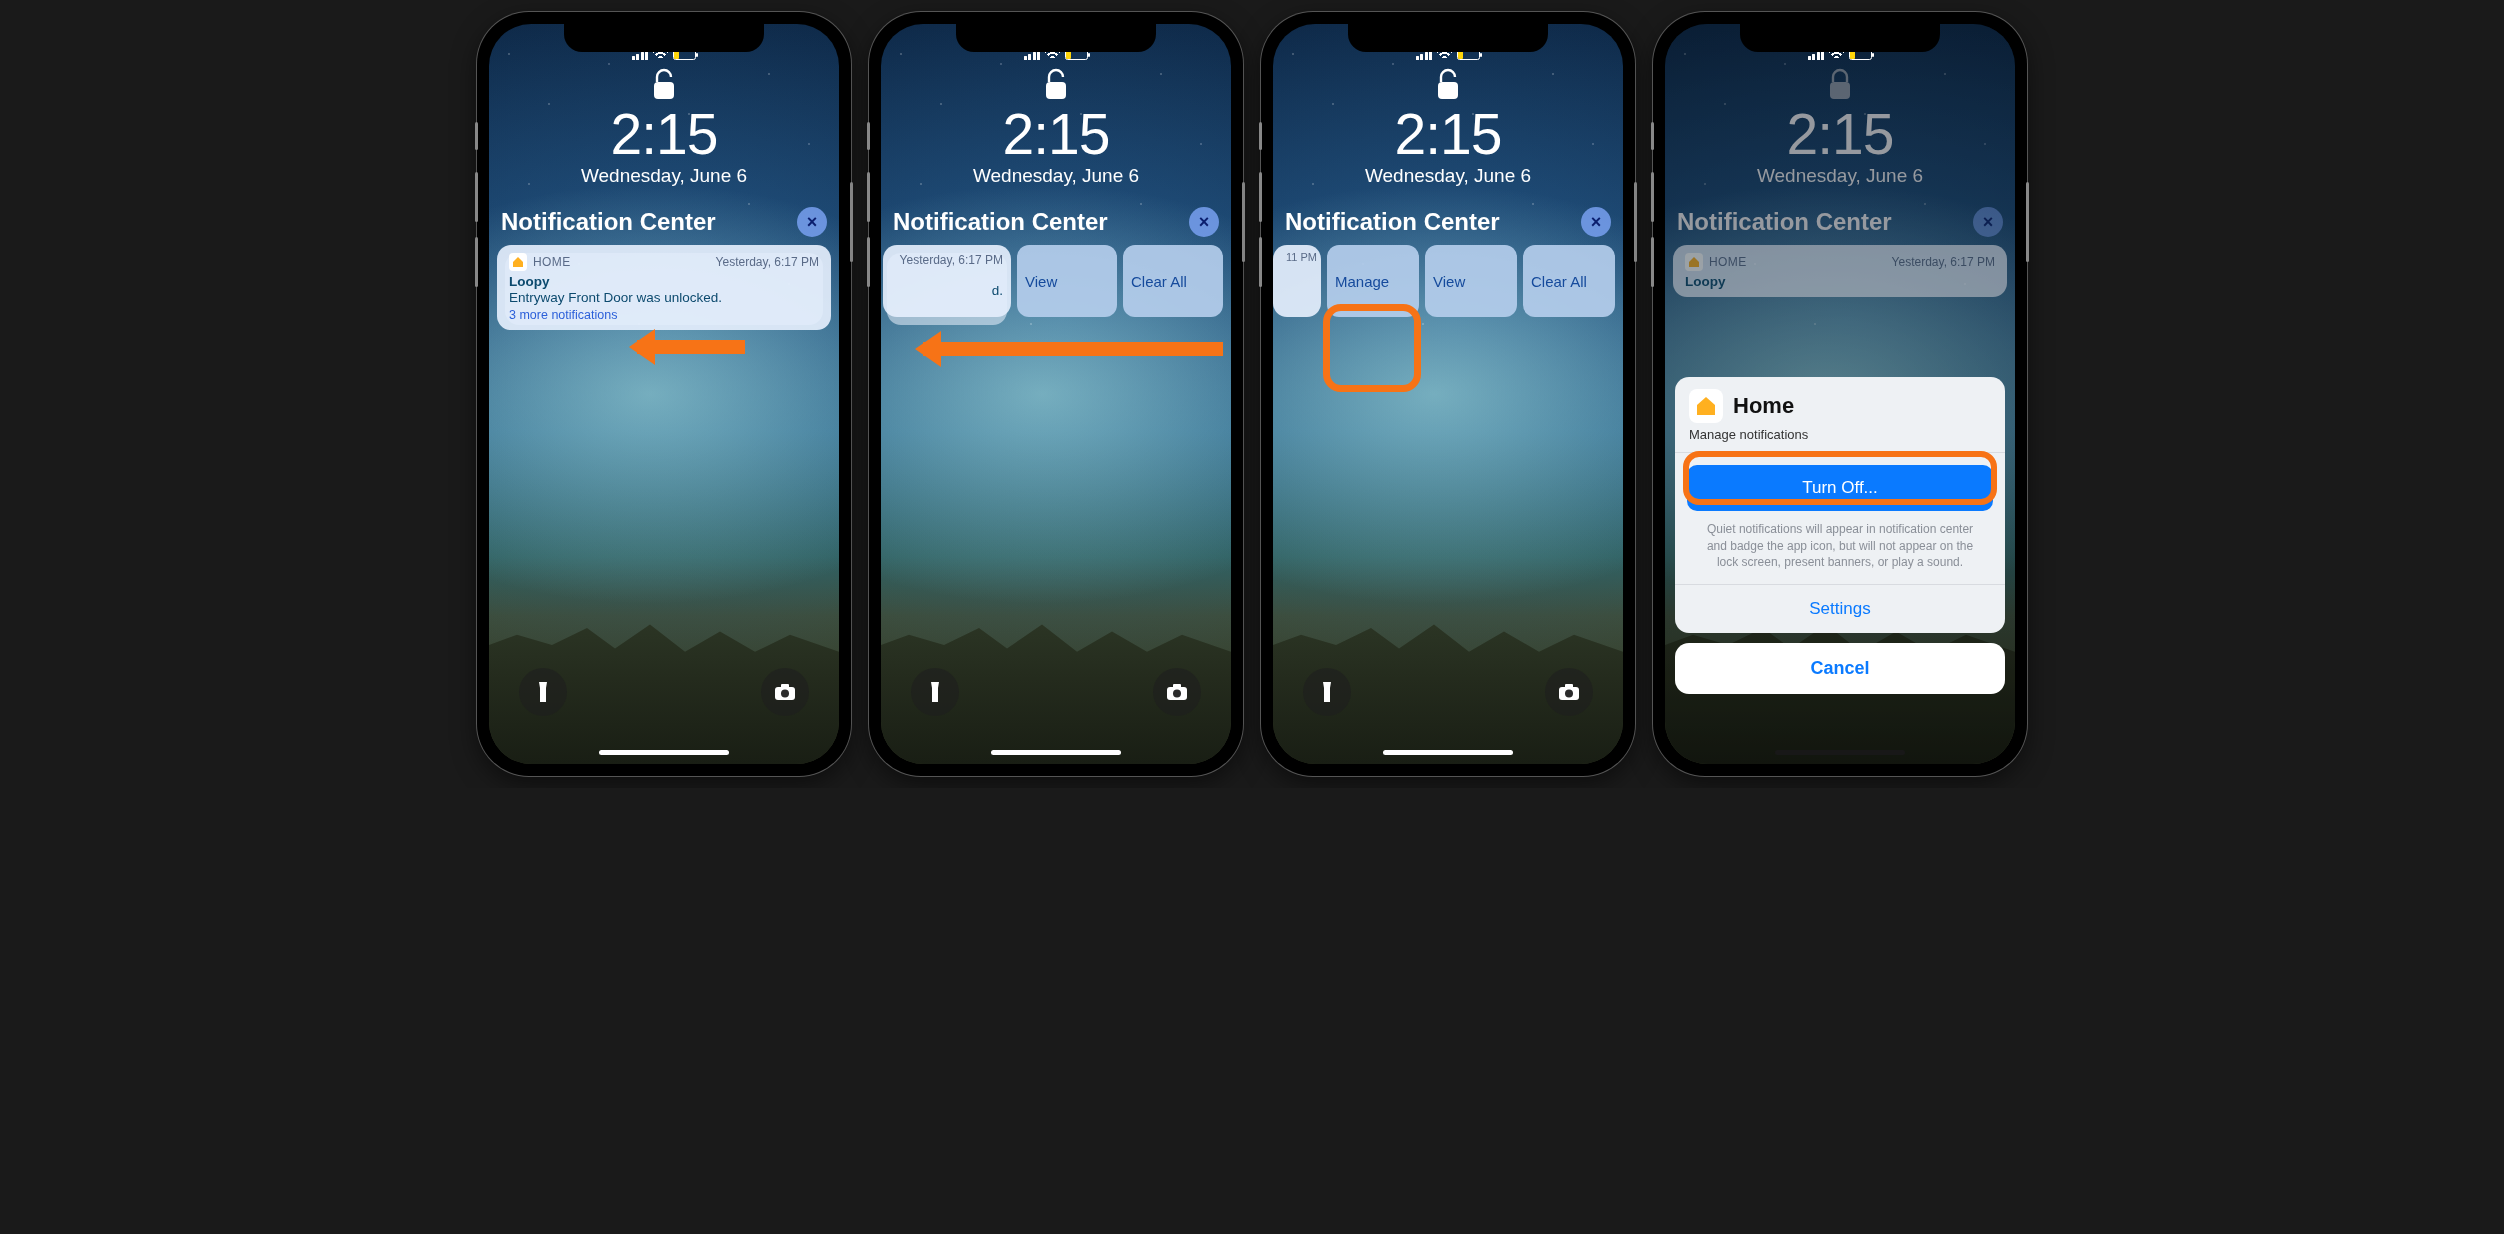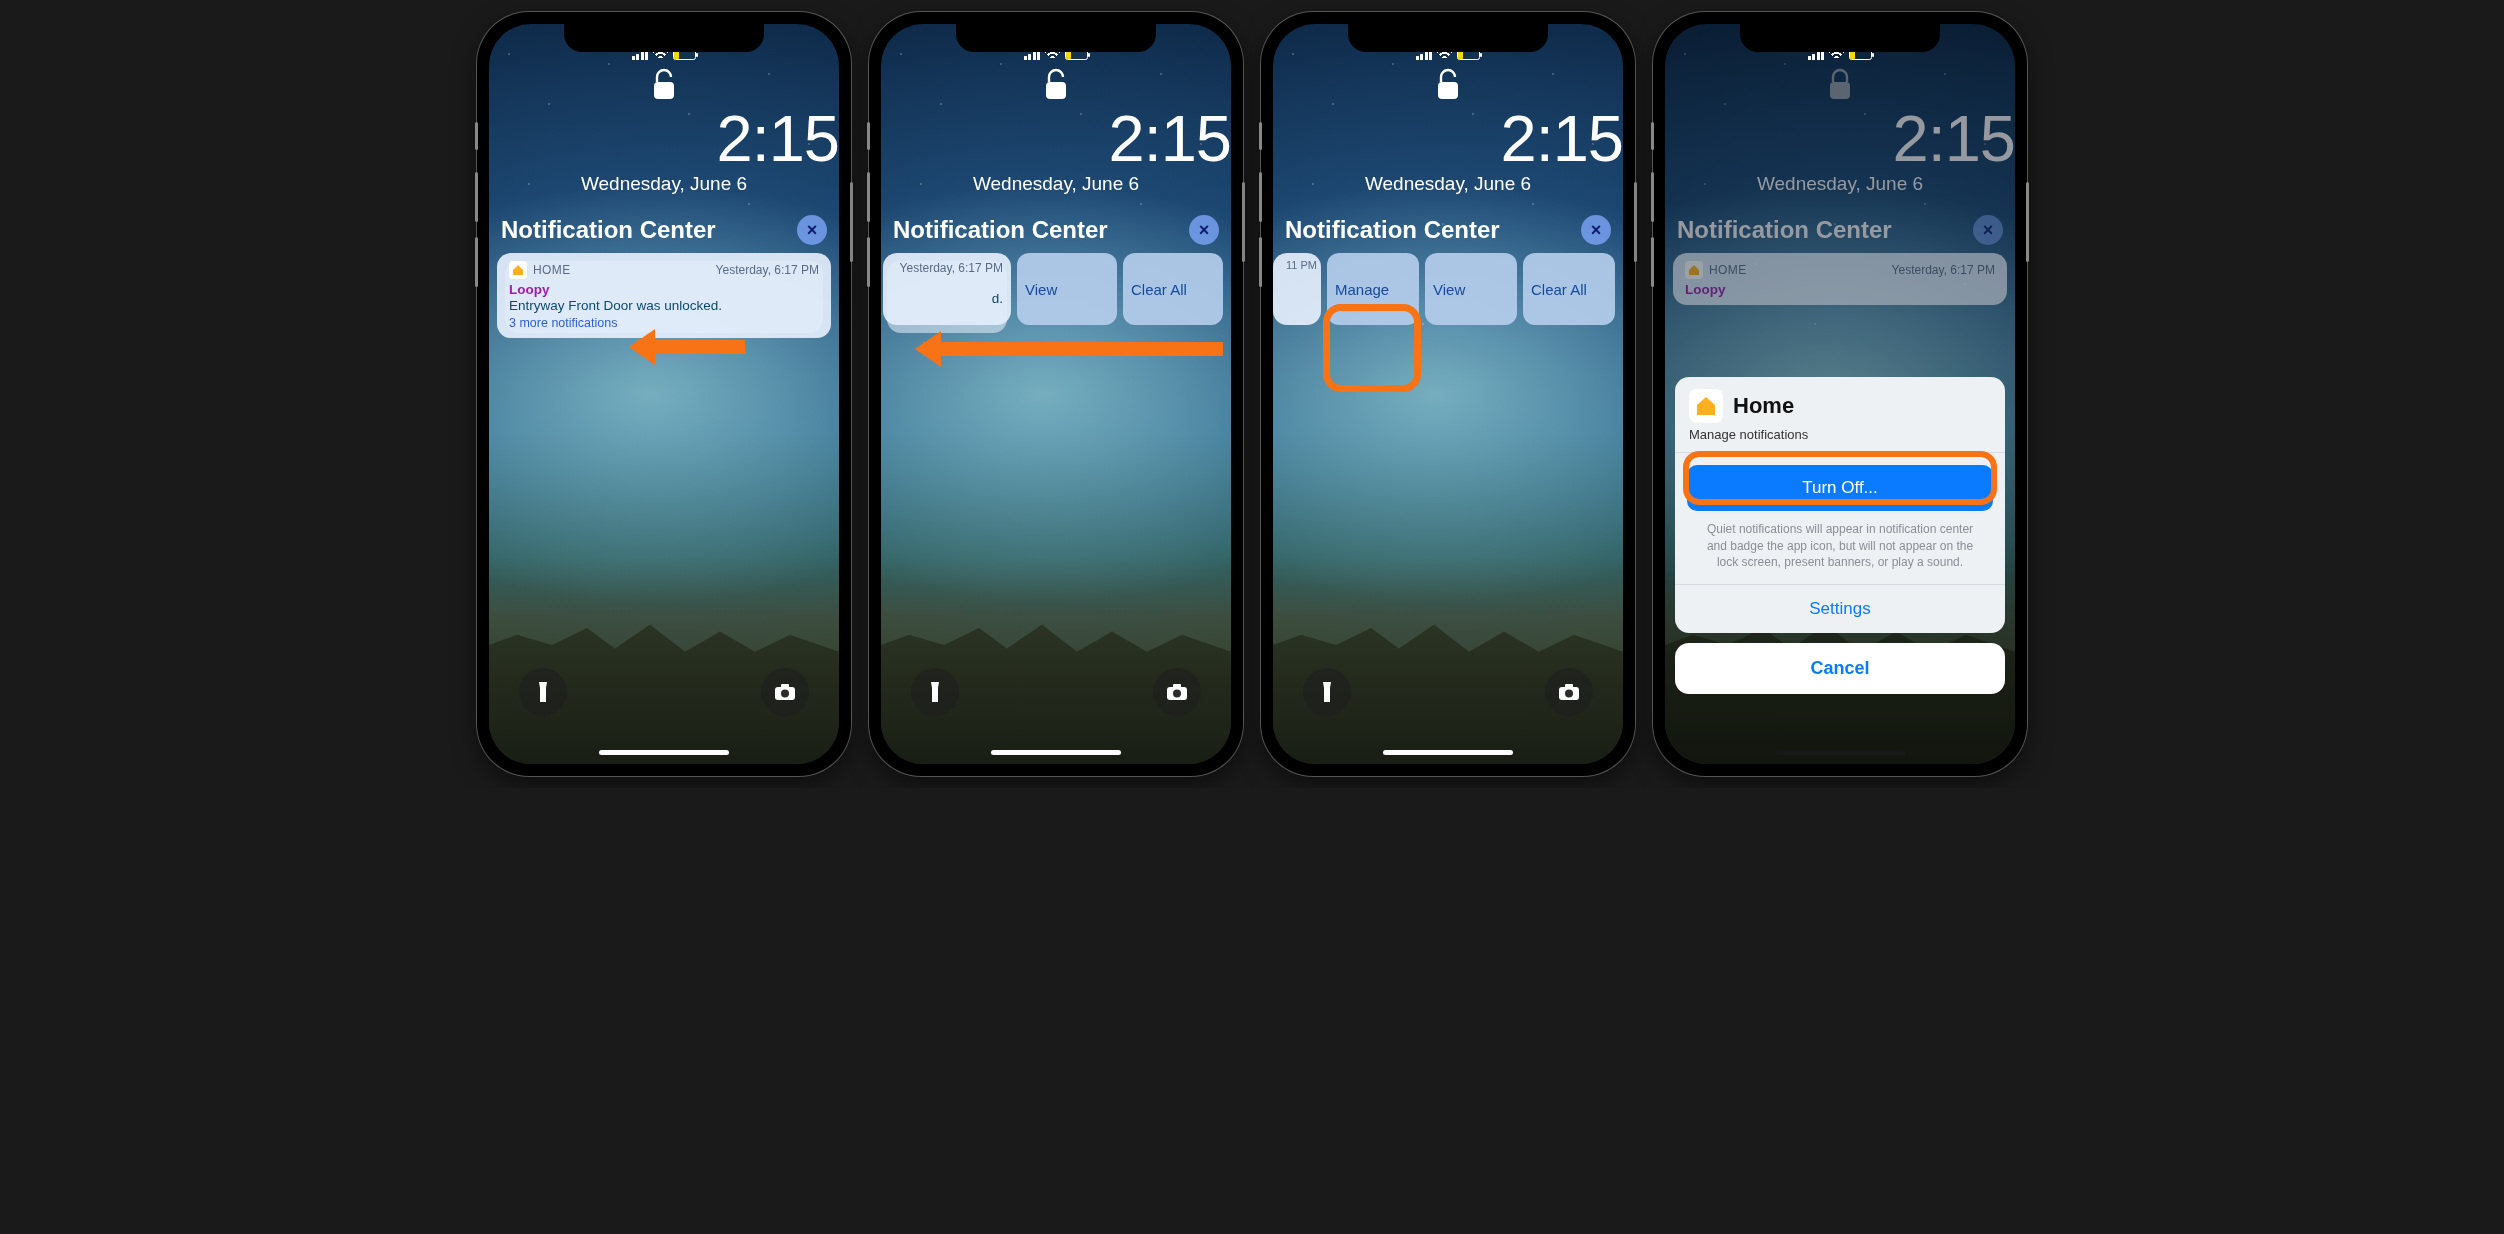--- a/index.html
+++ b/index.html
@@ -78,40 +78,40 @@
   .wifi { width:15px; height:11px;
     background: conic-gradient(from -45deg at 50% 100%, #fff 0 90deg, transparent 90deg);
     -webkit-mask: radial-gradient(circle at 50% 100%, transparent 2px, #000 2px 4px, transparent 4px 6px, #000 6px 8px, transparent 8px 10px, #000 10px);
             mask: radial-gradient(circle at 50% 100%, transparent 2px, #000 2px 4px, transparent 4px 6px, #000 6px 8px, transparent 8px 10px, #000 10px);
   }
   .battery { width:23px; height:11px; border:1px solid #fff; border-radius:2.5px; position:relative; }
   .battery::after { content:""; position:absolute; right:-3px; top:3px; width:2px; height:4px; background:#fff; border-radius:1px; }
   .battery i { display:block; height:100%; width:22%; background:#ffd60a; border-radius:1px; }
 
   .lock-ic { display:block; margin:44px auto 4px; }
-  .clock { color:#fff; text-align:right; font-size:65px; font-weight:300; letter-spacing:-1px; line-height:1; }
+  .clock { color:#fff; text-align:center; font-size:57px; font-weight:300; letter-spacing:-1px; line-height:1; }
   .date  { color:#fff; text-align:center; font-size:19px; font-weight:400; margin-top:2px; }
 
   .nc-head { display:flex; align-items:center; justify-content:space-between; padding:20px 12px 8px; }
   .nc-title { color:#fff; font-size:24px; font-weight:600; }
   .closepill { width:30px; height:30px; border-radius:50%; background:rgba(120,160,240,.85); display:flex; align-items:center; justify-content:center; color:#0a1e6d; font-size:18px; font-weight:700; }
 
   .card-stack { position:relative; margin:0 8px; }
   .stack-under { position:absolute; left:8px; right:8px; top:8px; height:72px; background:rgba(235,243,253,.55); border-radius:14px; z-index:0; }
   .notif {
     position:relative; z-index:1;
     background: rgba(228,238,252,.92);
     border-radius:14px; padding:8px 12px 8px;
     font-size:13.5px;
   }
   .notif-hdr { display:flex; justify-content:space-between; align-items:center; margin-bottom:3px; }
   .appline { display:flex; align-items:center; gap:6px; color:#5a6b88; letter-spacing:.4px; font-size:12px; }
   .homeic { width:18px; height:18px; border-radius:4px; background:#fff; display:flex; align-items:center; justify-content:center; }
   .time { color:#5a6b88; font-size:12px; }
-  .ntitle { font-weight:700; color:#a21caf; }
+  .ntitle { font-weight:700; color:#0c4a6e; }
   .nbody { color:#0c4a6e; margin-top:1px; }
   .more  { color:#2b5fd9; font-size:12.5px; margin-top:3px; }
 
   .qa-row { position:absolute; left:30px; right:30px; bottom:48px; display:flex; justify-content:space-between; }
   .qa { width:48px; height:48px; border-radius:50%; background:rgba(30,30,30,.6); display:flex; align-items:center; justify-content:center; color:#fff; }
   .homebar { position:absolute; left:50%; bottom:9px; transform:translateX(-50%); width:130px; height:5px; border-radius:3px; background:#fff; }
 
   .arrow { position:absolute; height:14px; background:#f77316; z-index:60; }
   .arrow::before { content:""; position:absolute; left:-26px; top:-11px; border:18px solid transparent; border-right:26px solid #f77316; }
 

